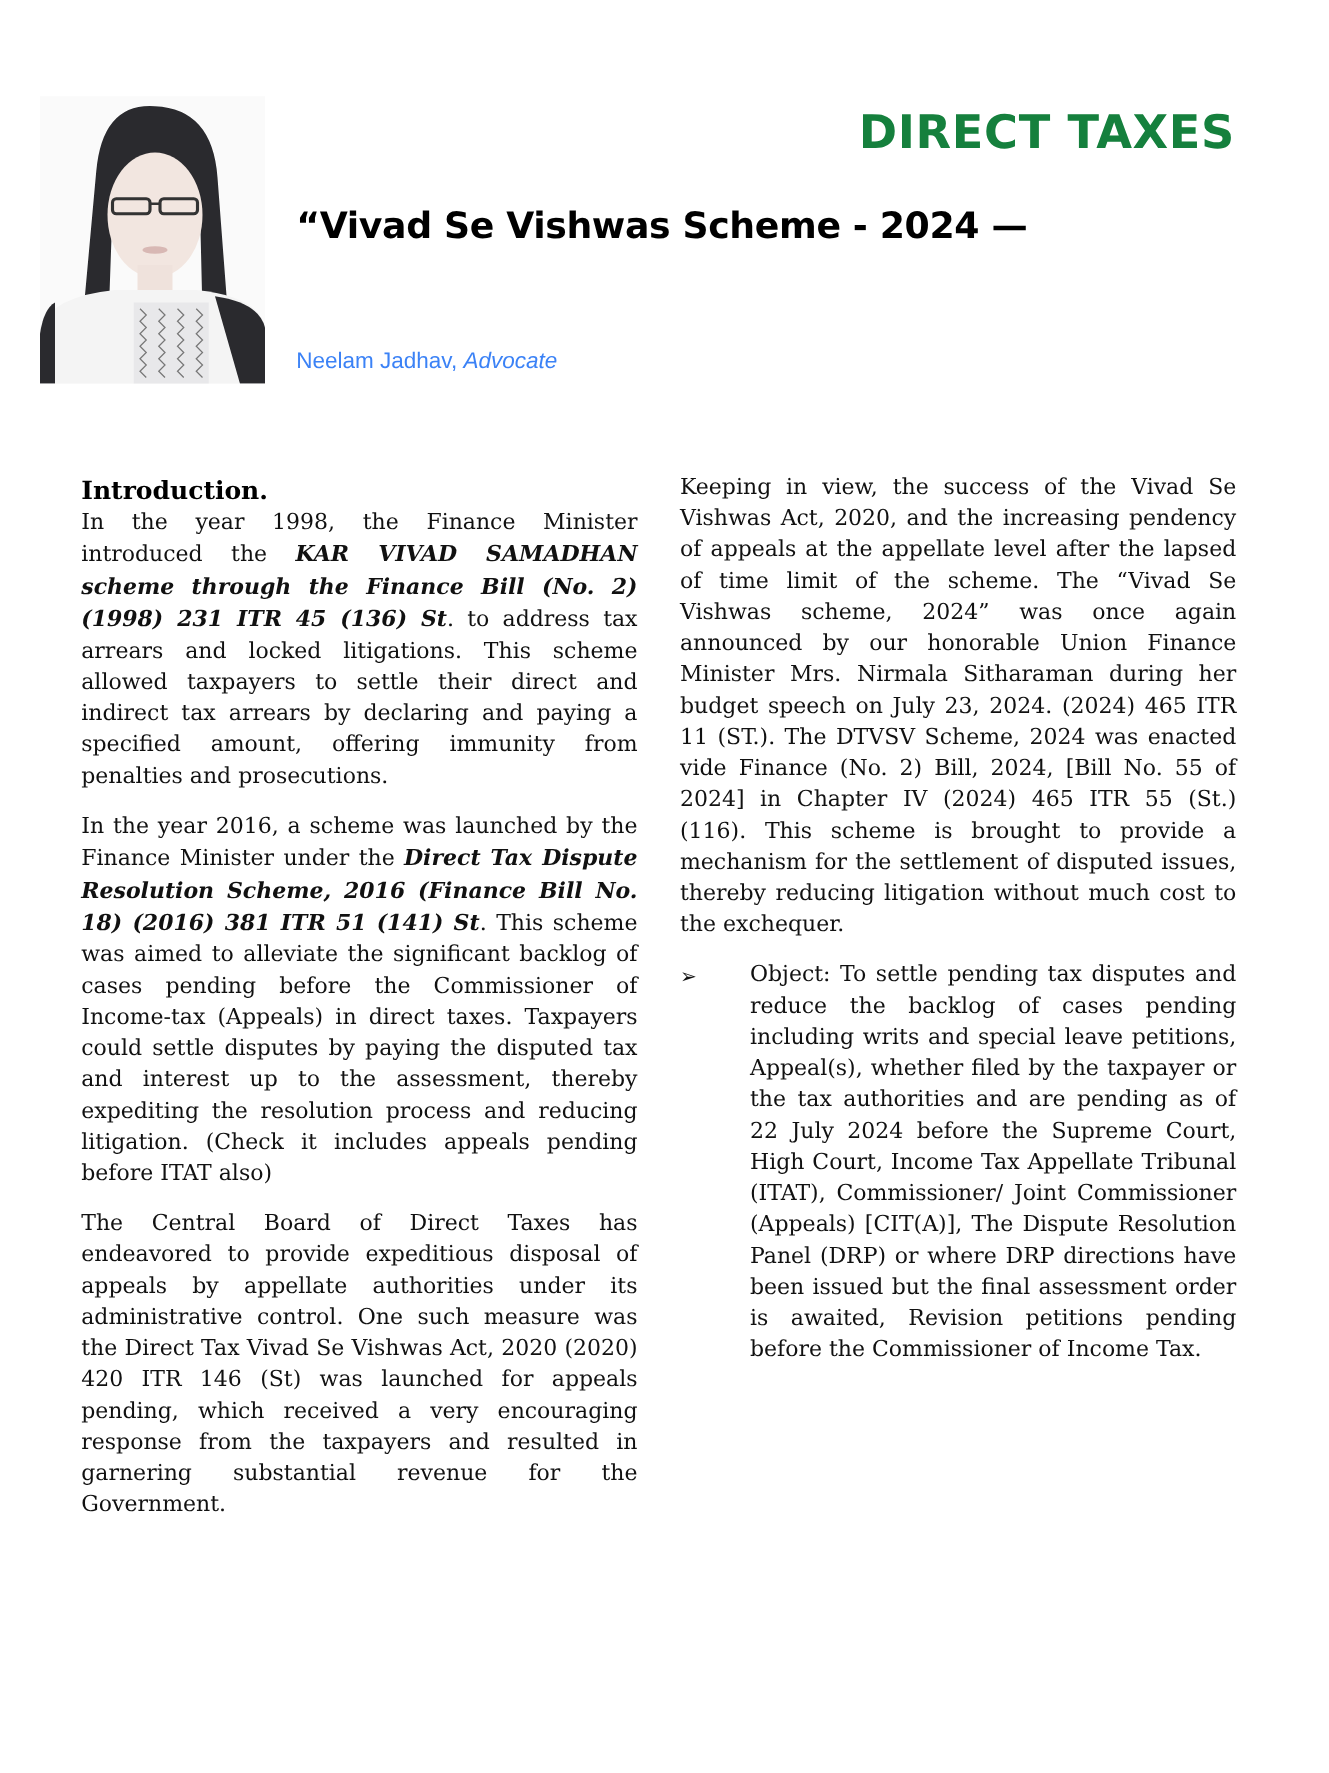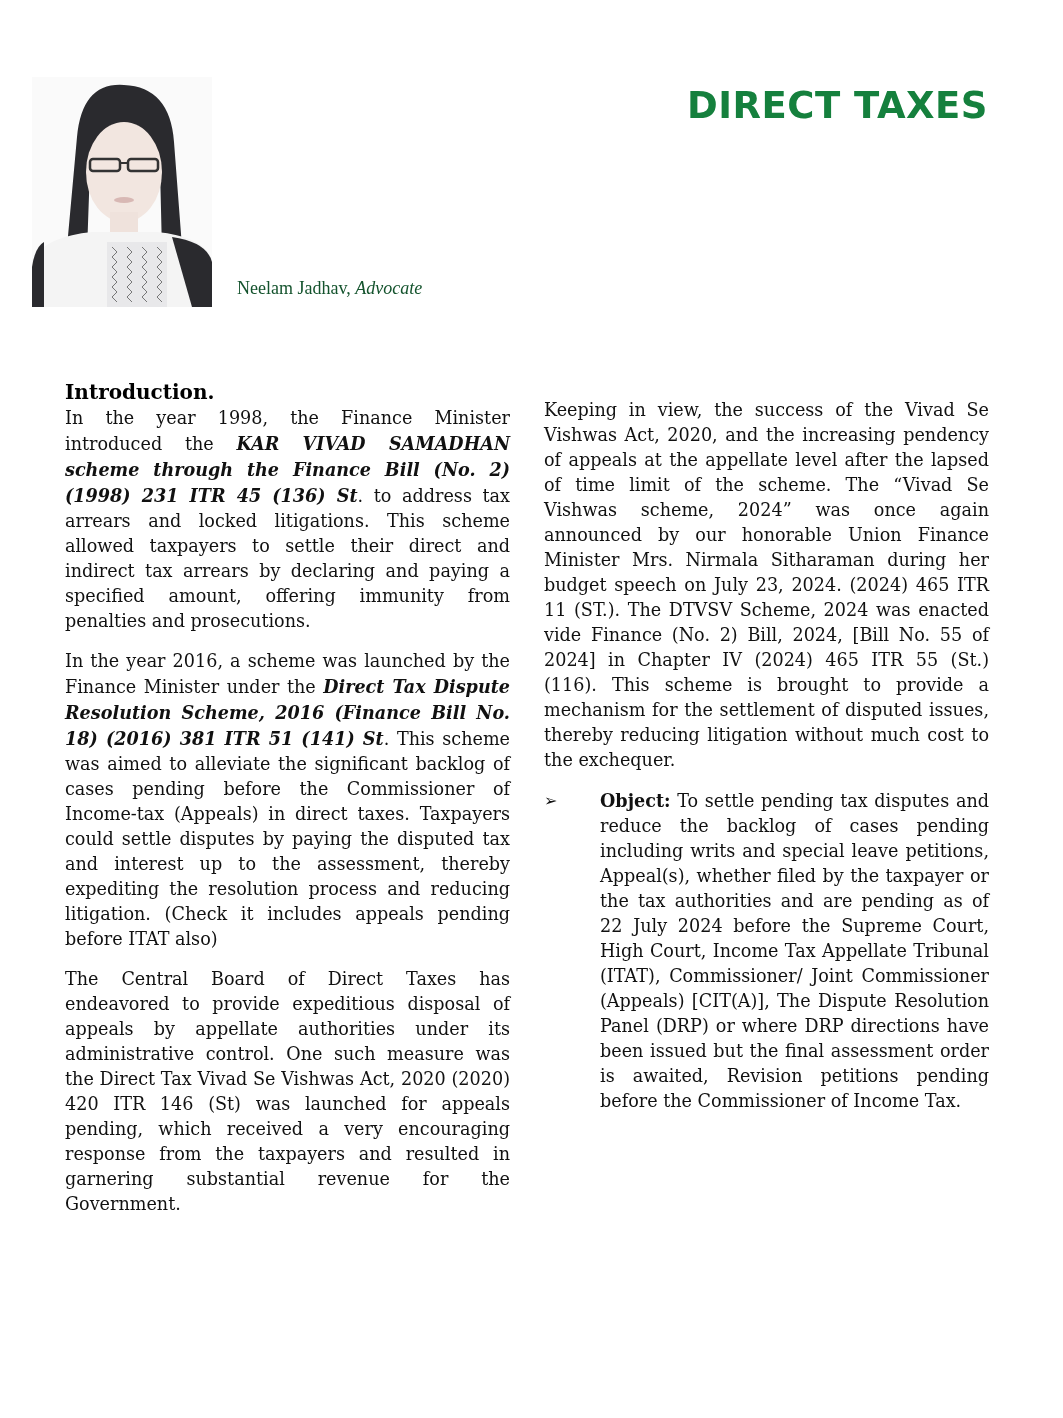--- a/index.html
+++ b/index.html
@@ -13,38 +13,38 @@
     position: absolute; left: 32px; top: 77px; width: 180px; height: 230px;
     overflow: hidden; background: #fbfbfb;
   }
   .title {
     position: absolute; left: 237px; top: 158px; width: 780px;
     font-family: "DejaVu Sans", sans-serif; font-weight: bold;
     font-size: 29px; line-height: 45px; color: #000; letter-spacing: -0.3px;
   }
   .byline {
     position: absolute; left: 237px; top: 278px;
-    font-family: Liberation Serif, serif; font-size: 18px; color: #14532d;
+    font-family: Liberation Sans, sans-serif; font-size: 18px; color: #3b82f6;
   }
   .byline em { font-style: italic; }
   .col {
     position: absolute; top: 378px; width: 445px;
     font-family: "DejaVu Serif", serif; font-size: 17.6px; line-height: 25px;
     text-align: justify; color: #111;
   }
   .col-left { left: 65px; }
-  .col-right { left: 544px; margin-top: 20px; }
+  .col-right { left: 544px; }
   .col p { margin: 0 0 15px 0; }
   .col h2 {
     font-family: "DejaVu Serif", serif; font-weight: bold; font-size: 20px;
     margin: 0; line-height: 28px; color: #000;
   }
   .bi { font-weight: bold; font-style: italic; }
   .it { }
-  .b { font-weight: bold; }
+  .b { font-weight: normal; }
   .lead-bold { font-weight: bold; text-align: left; }
   .bullet { display: flex; margin-top: 4px; }
   .bullet-mark { width: 56px; flex: 0 0 56px; font-size: 16px; line-height: 25px; }
   .bullet-text { flex: 1; text-align: justify; }
 </style>
 </head>
 <body>
 
 <div class="section-label">DIRECT TAXES</div>
 
@@ -72,20 +72,21 @@
     <g stroke="#777" stroke-width="1" fill="none">
       <path d="M80 170 l5 5 l-5 5 l5 5 l-5 5 l5 5 l-5 5 l5 5 l-5 5 l5 5 l-5 5 l5 5"></path>
       <path d="M95 170 l5 5 l-5 5 l5 5 l-5 5 l5 5 l-5 5 l5 5 l-5 5 l5 5 l-5 5 l5 5"></path>
       <path d="M110 170 l5 5 l-5 5 l5 5 l-5 5 l5 5 l-5 5 l5 5 l-5 5 l5 5 l-5 5 l5 5"></path>
       <path d="M125 170 l5 5 l-5 5 l5 5 l-5 5 l5 5 l-5 5 l5 5 l-5 5 l5 5 l-5 5 l5 5"></path>
     </g>
   </svg>
 </div>
 
 <div class="title">
+  <div>“Vivad Se Vishwas Scheme - 2024 —</div>
 </div>
 
 <div class="byline">
   <span>Neelam Jadhav,</span>
   <em>Advocate</em>
 </div>
 
 <div class="col col-left">
   <h2>Introduction.</h2>
   <p><span>In the year 1998, the Finance Minister introduced the </span><span class="bi">KAR VIVAD SAMADHAN scheme through the Finance Bill (No. 2)(1998) 231 ITR 45 (136) St</span><span>. to address tax arrears and locked litigations. This scheme allowed taxpayers to settle their direct and indirect tax arrears by declaring and paying a specified amount, offering immunity from penalties and prosecutions.</span></p>

